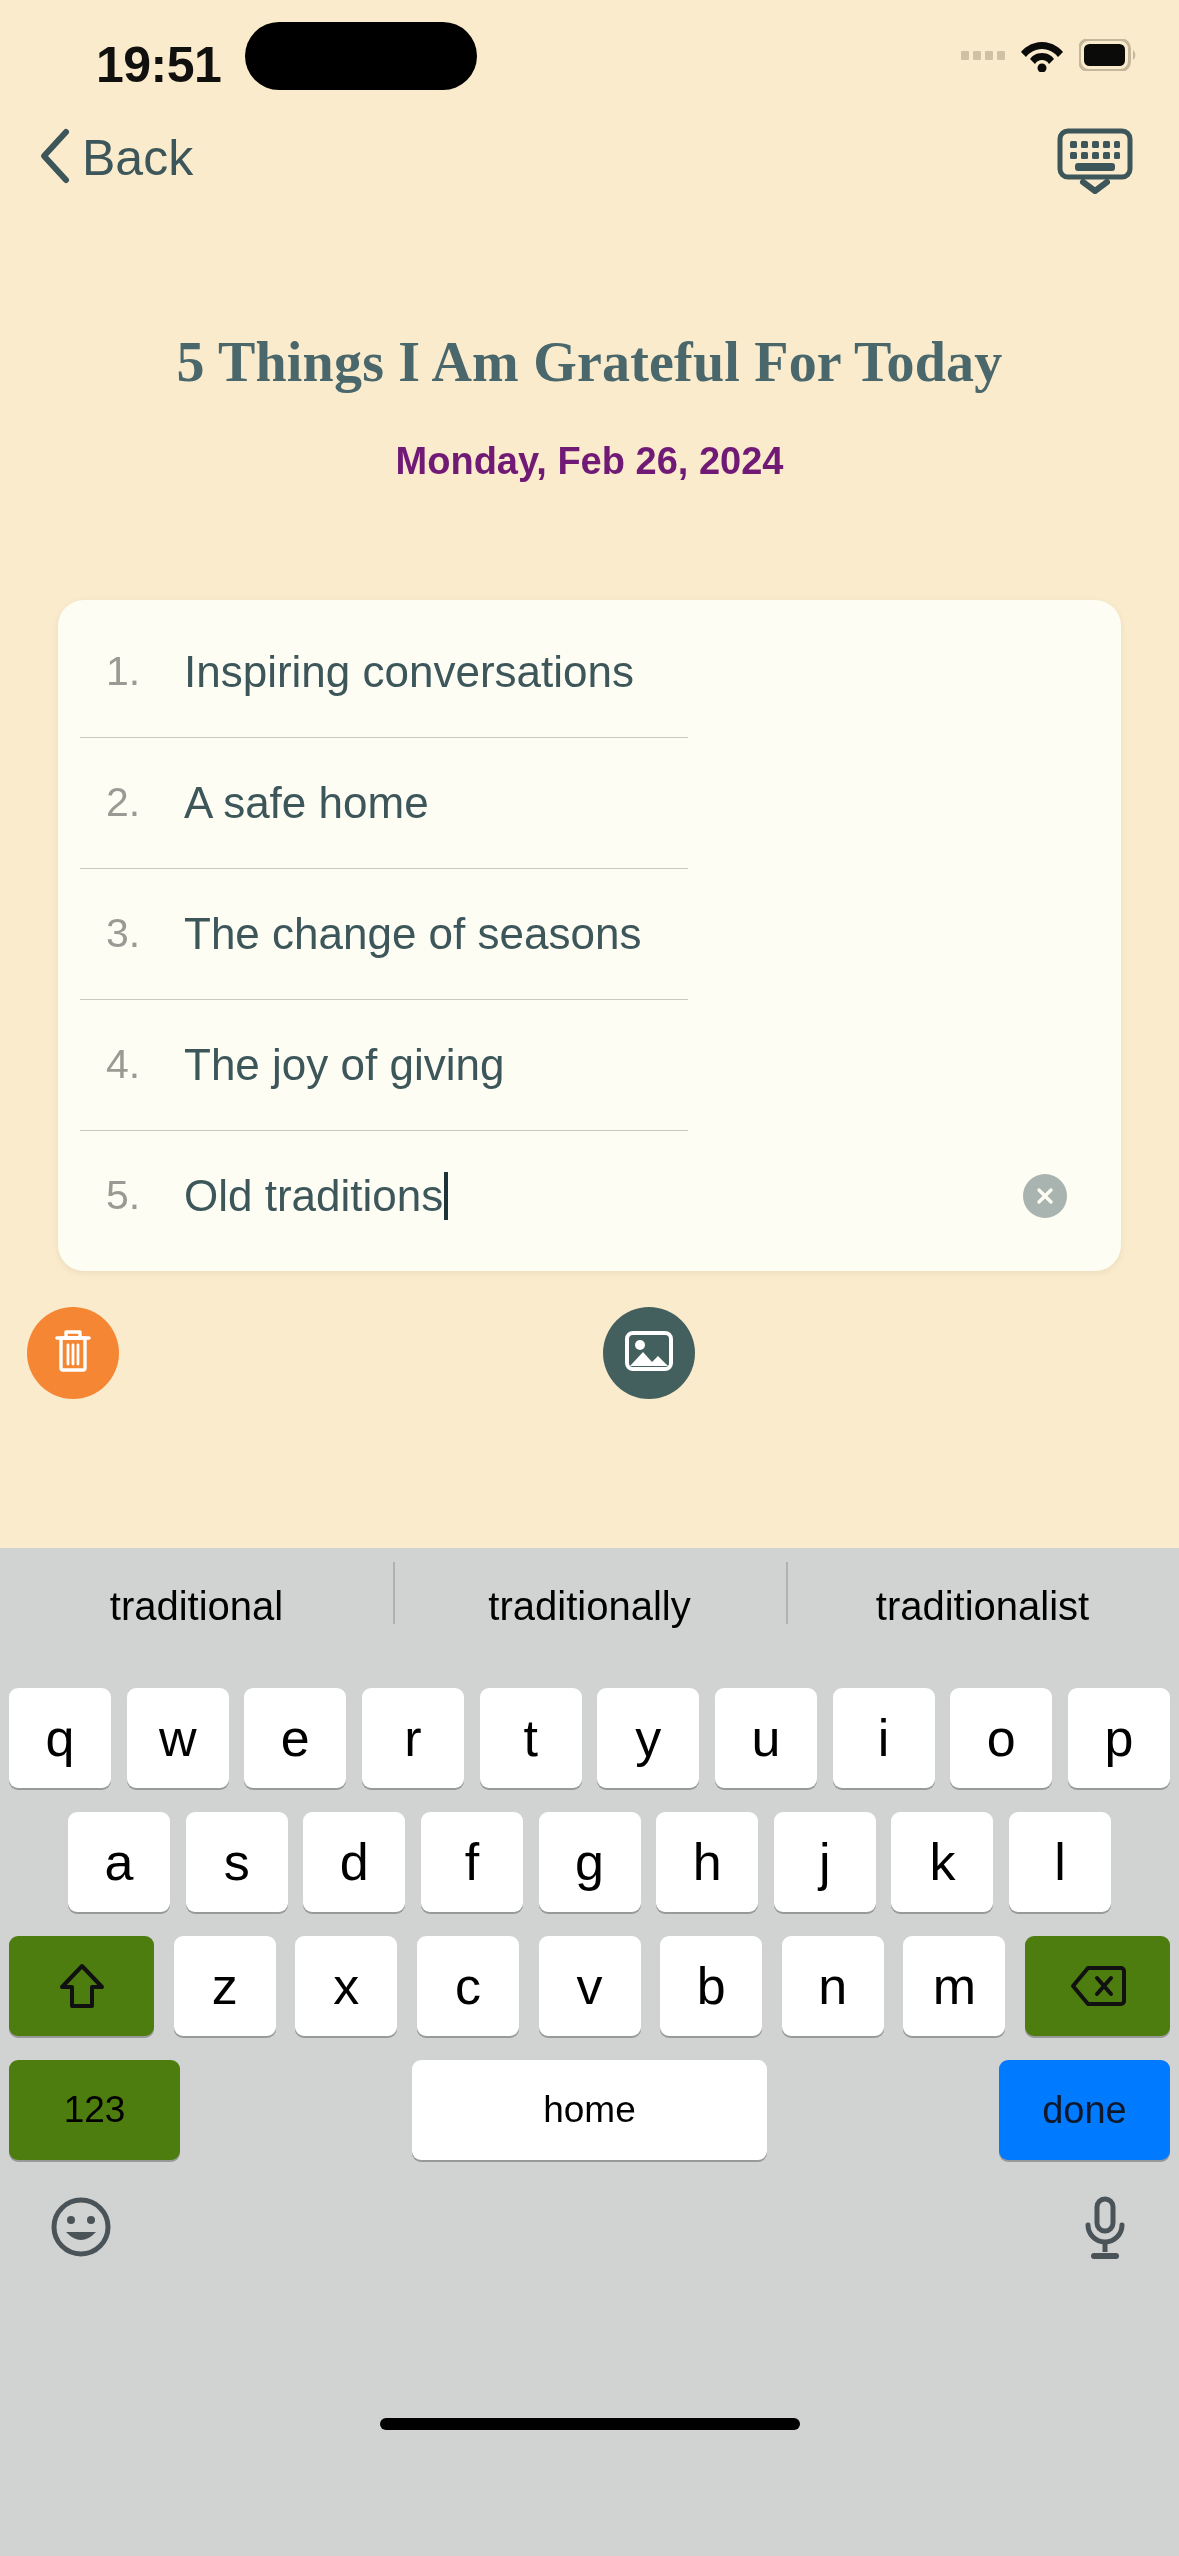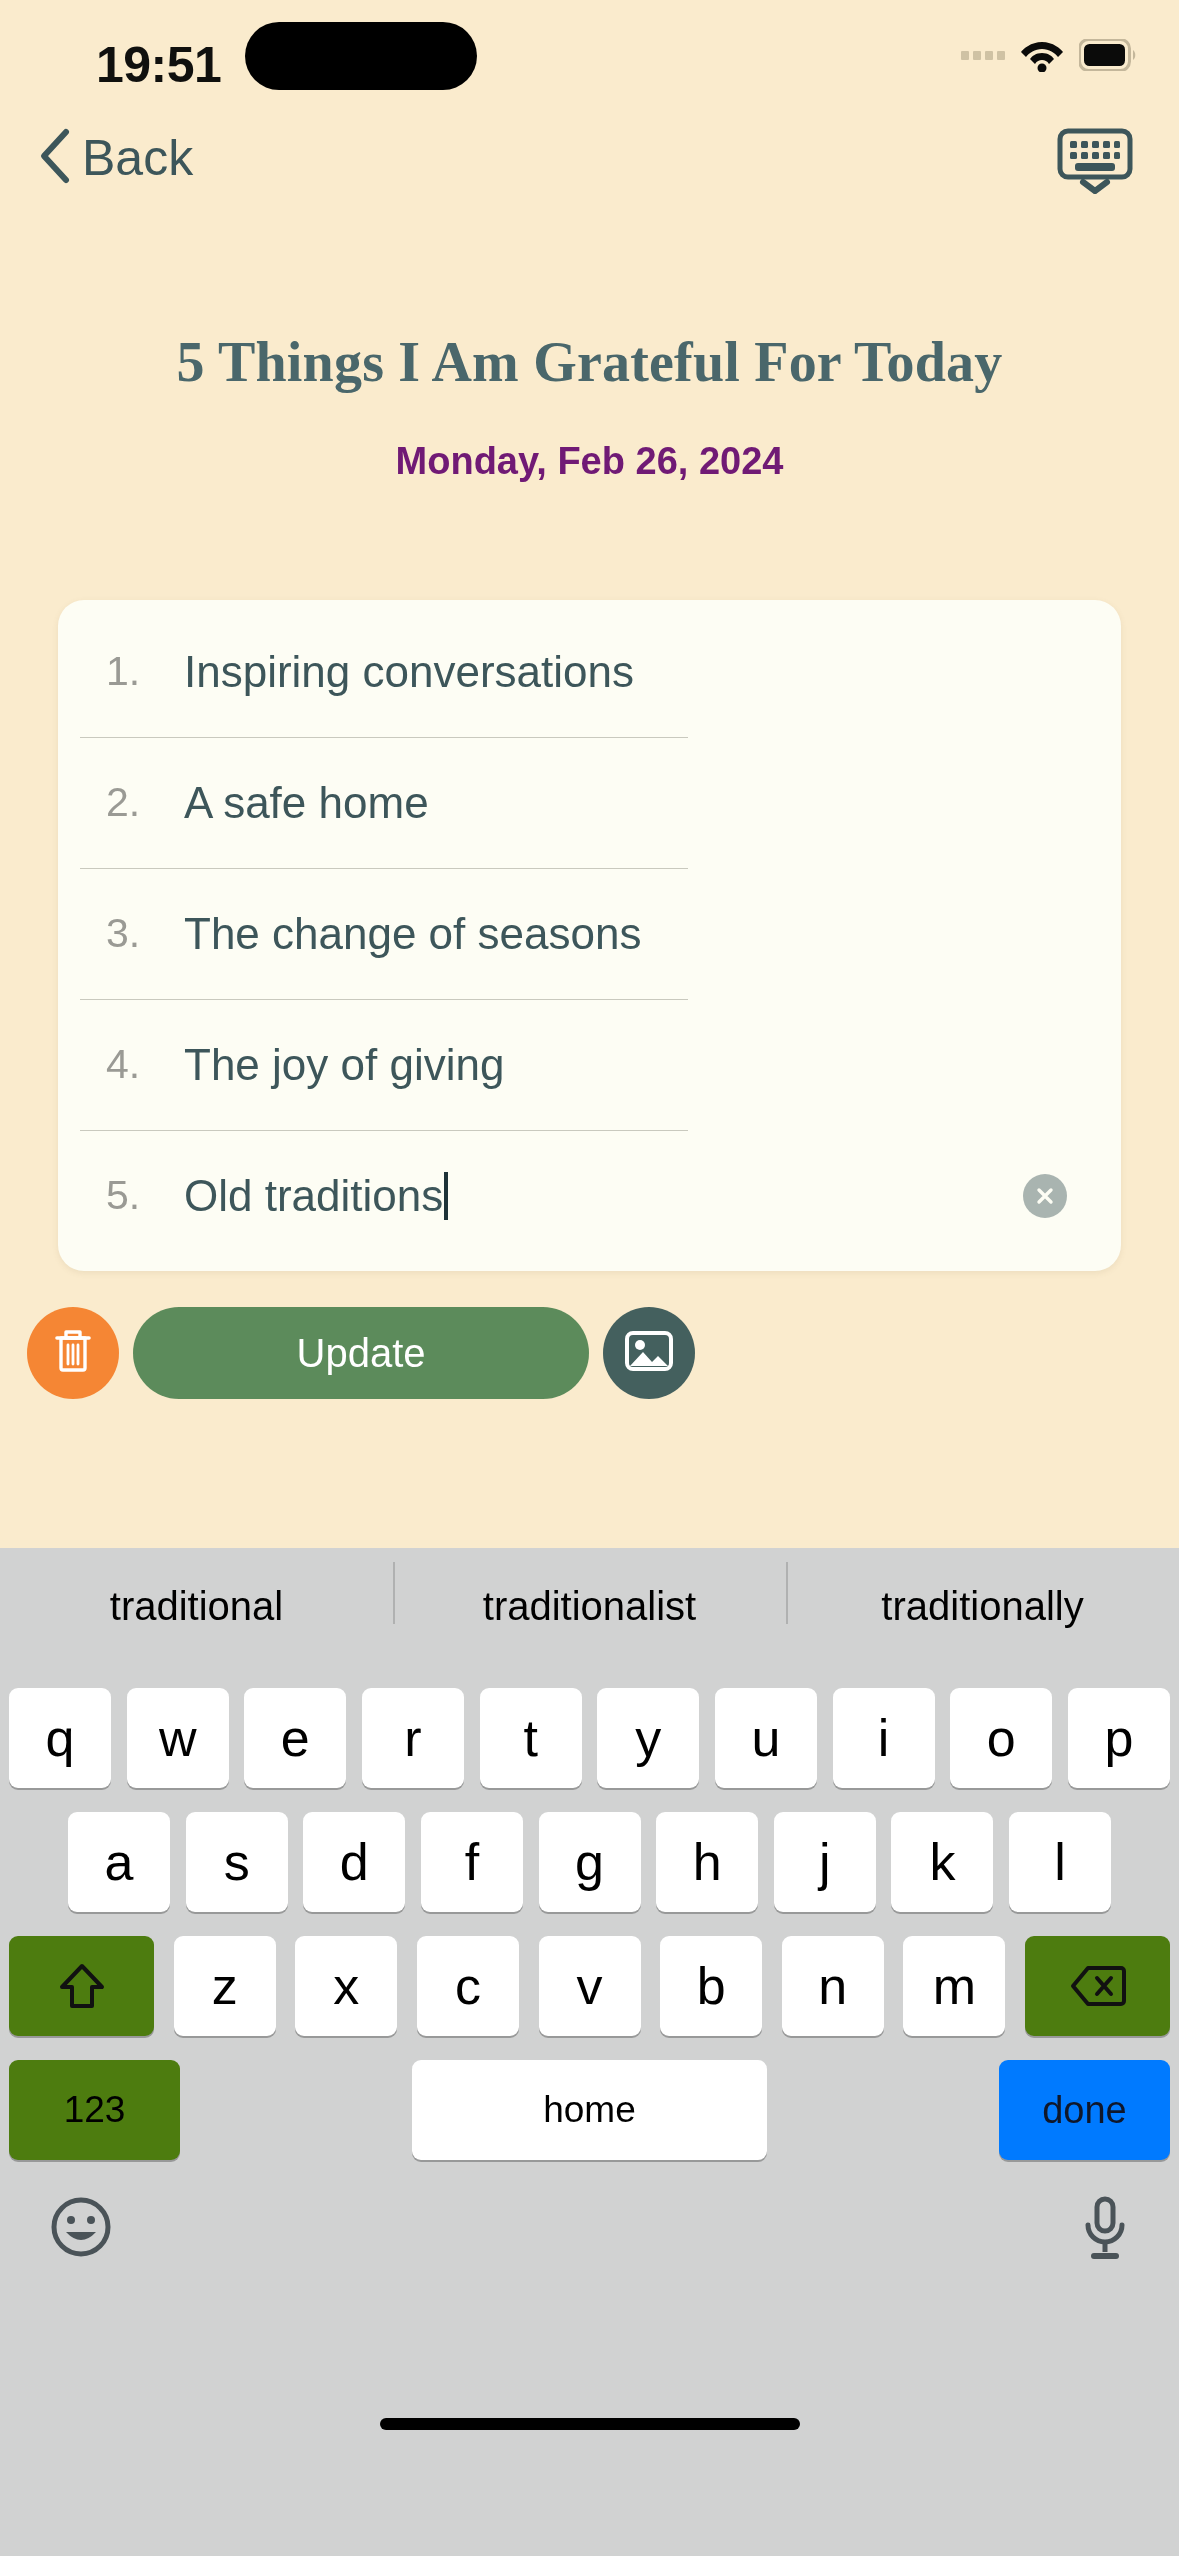--- a/index.html
+++ b/index.html
@@ -299,42 +299,39 @@
     <div id="delete-button">
       <span>
         <svg width="44" height="50" viewBox="0 0 44 50">
           <path d="M15 6 h14 v6 h-14 z" fill="none" stroke="#fff" stroke-width="3.4" stroke-linejoin="round"></path>
           <path d="M6 12 h32" stroke="#fff" stroke-width="3.6" stroke-linecap="round"></path>
           <path d="M10 12 h24 v30 a2 2 0 0 1 -2 2 h-20 a2 2 0 0 1 -2 -2 z" fill="none" stroke="#fff" stroke-width="3.4" stroke-linejoin="round"></path>
           <path d="M17 19 v19 M22 19 v19 M27 19 v19" stroke="#fff" stroke-width="2.8" stroke-linecap="round"></path>
         </svg>
       </span>
     </div>
-    <div id="update-button">
-      <span>Update</span>
-    </div>
     <div id="image-button">
       <span>
         <svg width="48" height="42" viewBox="0 0 48 42">
           <rect x="2" y="3" width="44" height="36" rx="6" fill="none" stroke="#fff" stroke-width="4"></rect>
           <circle cx="15" cy="15" r="5" fill="#fff"></circle>
           <path d="M5 36 L18 22 L27 32 L33 26 L43 36 Z" fill="#fff"></path>
         </svg>
       </span>
     </div>
   </div>
 
 </div>
 
 <div id="keyboard">
 
   <div id="suggestion-bar">
     <div class="suggestion">traditional</div>
+    <div class="suggestion">traditionally</div>
     <div class="suggestion">traditionalist</div>
-    <div class="suggestion">traditionally</div>
   </div>
 
   <div class="krow" id="row1">
     <div class="key">q</div>
     <div class="key">w</div>
     <div class="key">e</div>
     <div class="key">r</div>
     <div class="key">t</div>
     <div class="key">y</div>
     <div class="key">u</div>

